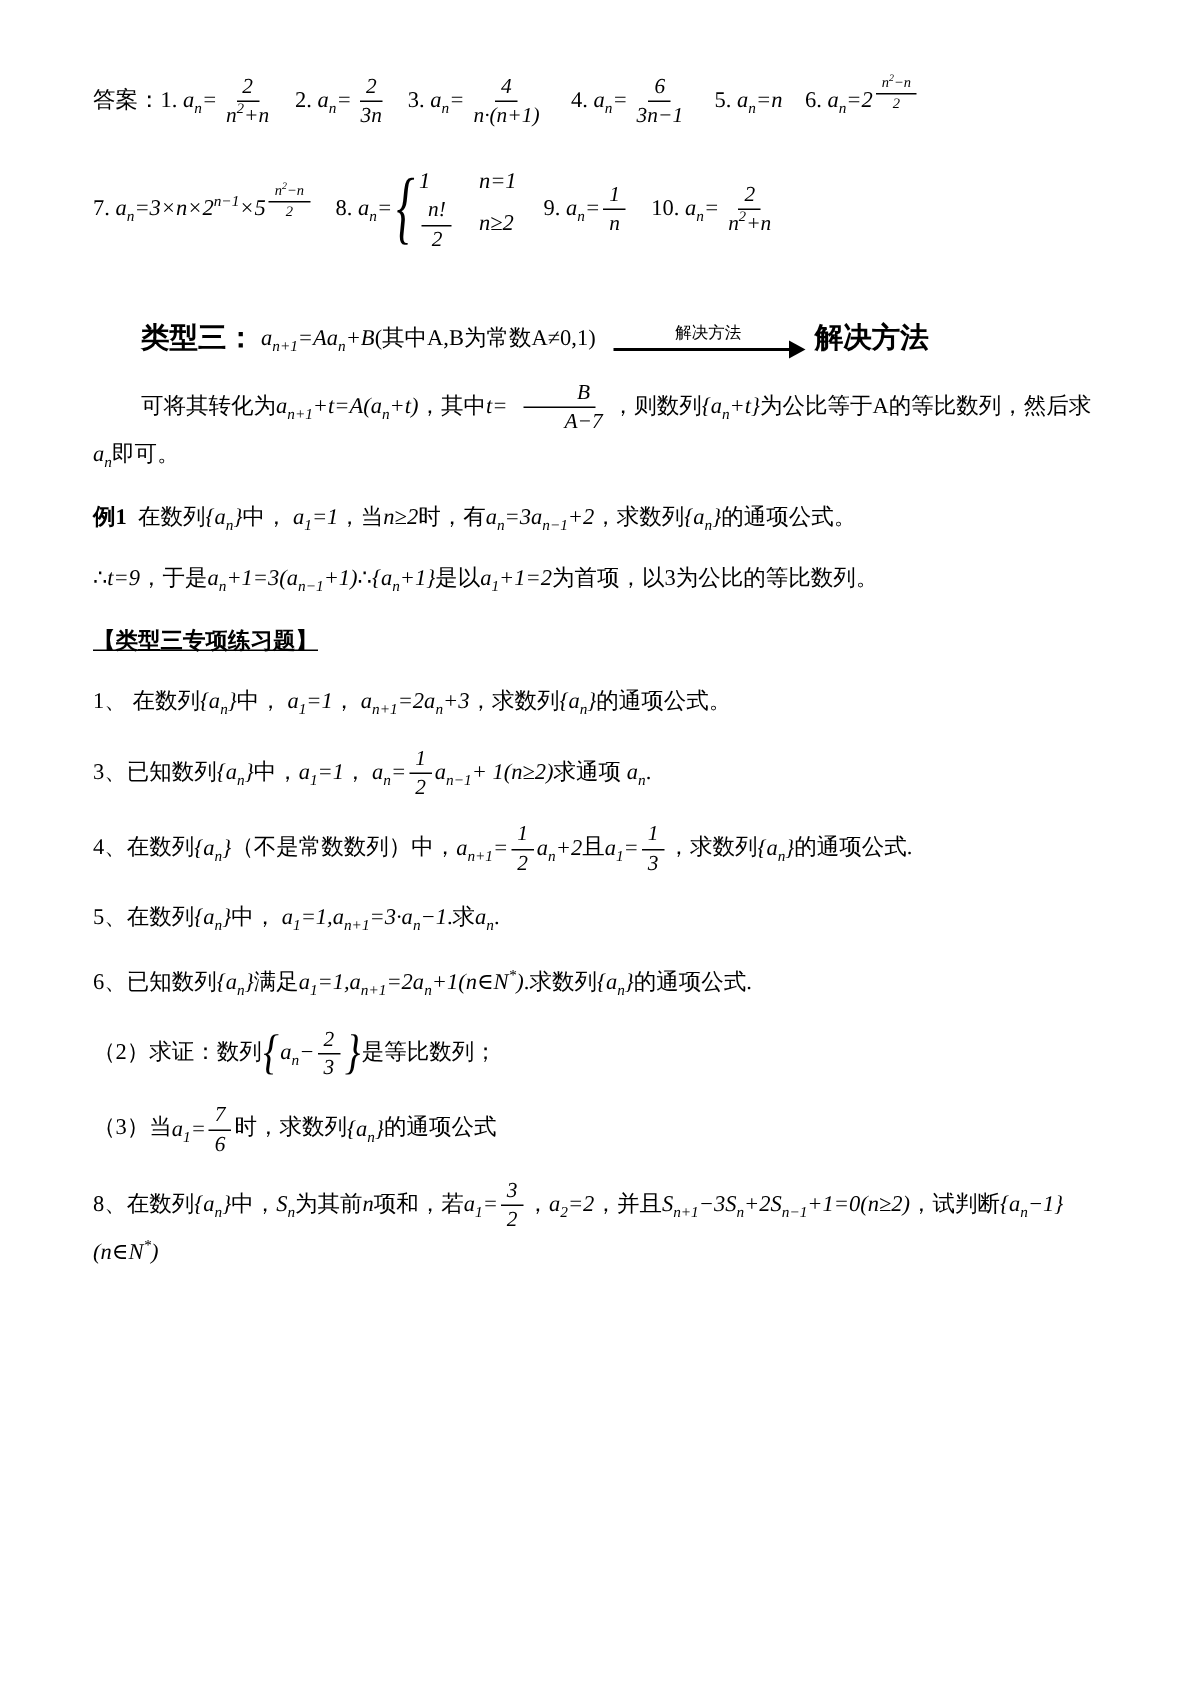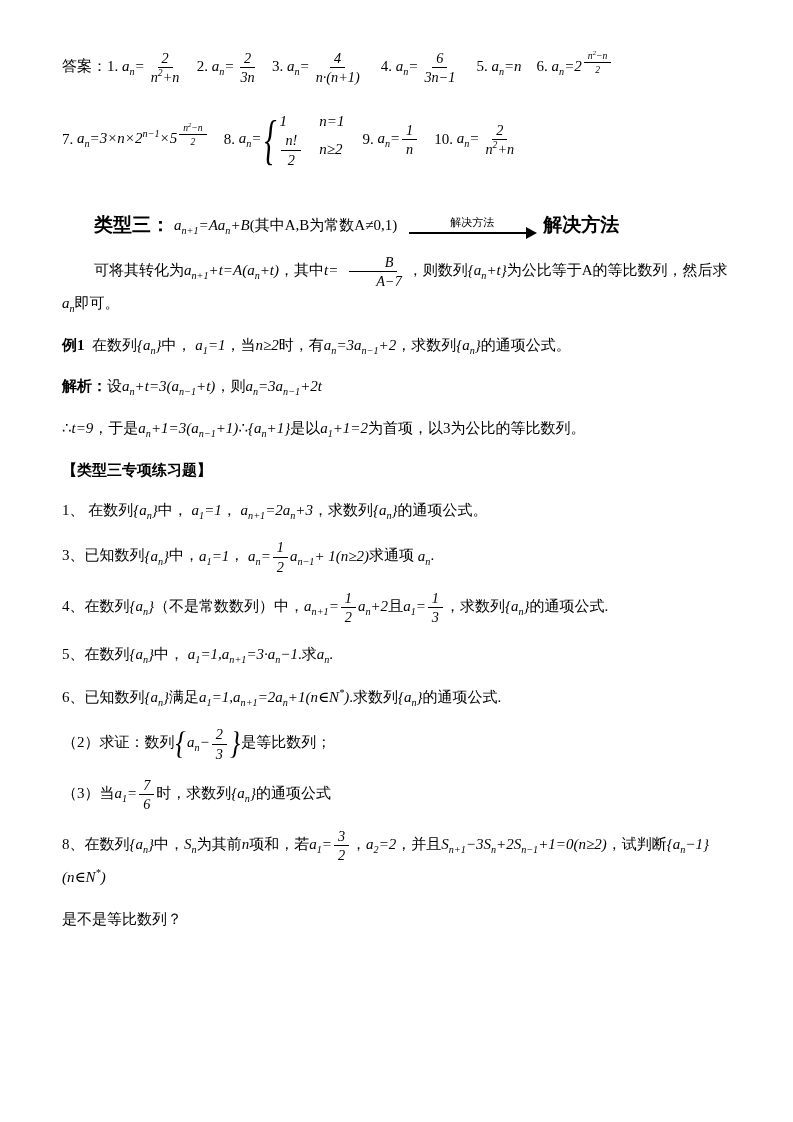--- a/index.html
+++ b/index.html
@@ -43,21 +43,21 @@
   .arrowlabel { font-size:11px; line-height:1.2; margin-bottom:3px; }
   .arrow { position:relative; display:inline-block; width:126px; height:1.8px; background:#000; }
   .arrow::after {
     content:''; position:absolute; right:-2px; top:-5px;
     border-top:6px solid transparent; border-bottom:6px solid transparent;
     border-left:11px solid #000;
   }
   .method { font-weight:bold; font-size:19px; }
 
   .intro { text-indent:32px; margin-bottom:14px; }
-  .ptitle { font-weight:bold; margin:0 0 12px; }
+  .ptitle { font-weight:bold; margin:0 0 12px;text-decoration:underline; }
   .prob { margin-bottom:15px; }
 </style>
 </head>
 <body>
 
 <div class="page">
 
   <div class="line ans" data-math="doc.answers_line1">答案：1. <span class="math">a<sub>n</sub>=<span class="frac"><span class="num">2</span><span class="den">n<sup>2</sup>+n</span></span></span>   2. <span class="math">a<sub>n</sub>=<span class="frac"><span class="num">2</span><span class="den">3n</span></span></span>   3. <span class="math">a<sub>n</sub>=<span class="frac"><span class="num">4</span><span class="den">n·(n+1)</span></span></span>    4. <span class="math">a<sub>n</sub>=<span class="frac"><span class="num">6</span><span class="den">3n−1</span></span></span>    5. <span class="math">a<sub>n</sub>=n</span>    6. <span class="math">a<sub>n</sub>=2<sup><span class="frac"><span class="num">n<sup>2</sup>−n</span><span class="den">2</span></span></sup></span></div>
   <div class="line ans" data-math="doc.answers_line2">7. <span class="math">a<sub>n</sub>=3×n×2<sup>n−1</sup>×5<sup><span class="frac"><span class="num">n<sup>2</sup>−n</span><span class="den">2</span></span></sup></span>    8. <span class="math">a<sub>n</sub>=<span class="cases"><span class="cbrace">{</span><span class="crows"><span class="ccell">1</span><span class="ccell">n=1</span><span class="ccell"><span class="frac"><span class="num">n!</span><span class="den">2</span></span></span><span class="ccell">n≥2</span></span></span></span>    9. <span class="math">a<sub>n</sub>=<span class="frac"><span class="num">1</span><span class="den">n</span></span></span>    10. <span class="math">a<sub>n</sub>=<span class="frac"><span class="num">2</span><span class="den">n<sup>2</sup>+n</span></span></span></div>
 
@@ -68,28 +68,26 @@
       <span class="arrowlabel">解决方法</span>
       <span class="arrow"></span>
     </span>
     <span class="method">解决方法</span>
   </div>
 
   <div class="line intro" data-math="doc.intro">可将其转化为<span class="math">a<sub>n+1</sub>+t=A(a<sub>n</sub>+t)</span>，其中<span class="math">t=<span class="frac"><span class="num">B</span><span class="den">A−7</span></span></span>，则数列<span class="math">{a<sub>n</sub>+t}</span>为公比等于A的等比数列，然后求<span class="math">a<sub>n</sub></span>即可。</div>
 
   <div class="line"><span class="lbl">例1</span><span data-math="doc.example.text">  在数列<span class="math">{a<sub>n</sub>}</span>中， <span class="math">a<sub>1</sub>=1</span>，当<span class="math">n≥2</span>时，有<span class="math">a<sub>n</sub>=3a<sub>n−1</sub>+2</span>，求数列<span class="math">{a<sub>n</sub>}</span>的通项公式。</span></div>
 
-  <div class="line"><span class="lbl">解析：</span><span data-math="doc.solution.line1">设<span class="math">a<sub>n</sub>+t=3(a<sub>n−1</sub>+t)</span>，则<span class="math">a<sub>n</sub>=3a<sub>n−1</sub>+2t</span></span></div>
   <div class="line" data-math="doc.solution.line2">∴<span class="math">t=9</span>，于是<span class="math">a<sub>n</sub>+1=3(a<sub>n−1</sub>+1)</span>∴<span class="math">{a<sub>n</sub>+1}</span>是以<span class="math">a<sub>1</sub>+1=2</span>为首项，以3为公比的等比数列。</div>
 
   <div class="line ptitle">【类型三专项练习题】</div>
 
   <div class="line prob" data-math="doc.problems.0">1、 在数列<span class="math">{a<sub>n</sub>}</span>中， <span class="math">a<sub>1</sub>=1</span>， <span class="math">a<sub>n+1</sub>=2a<sub>n</sub>+3</span>，求数列<span class="math">{a<sub>n</sub>}</span>的通项公式。</div>
   <div class="line prob" data-math="doc.problems.2">3、已知数列<span class="math">{a<sub>n</sub>}</span>中，<span class="math">a<sub>1</sub>=1</span>， <span class="math">a<sub>n</sub>=<span class="frac"><span class="num">1</span><span class="den">2</span></span>a<sub>n−1</sub>+ 1(n≥2)</span>求通项<span class="math"> a<sub>n</sub></span>.</div>
   <div class="line prob" data-math="doc.problems.3">4、在数列<span class="math">{a<sub>n</sub>}</span>（不是常数数列）中，<span class="math">a<sub>n+1</sub>=<span class="frac"><span class="num">1</span><span class="den">2</span></span>a<sub>n</sub>+2</span>且<span class="math">a<sub>1</sub>=<span class="frac"><span class="num">1</span><span class="den">3</span></span></span>，求数列<span class="math">{a<sub>n</sub>}</span>的通项公式.</div>
   <div class="line prob" data-math="doc.problems.4">5、在数列<span class="math">{a<sub>n</sub>}</span>中， <span class="math">a<sub>1</sub>=1,a<sub>n+1</sub>=3·a<sub>n</sub>−1</span>.求<span class="math">a<sub>n</sub></span>.</div>
   <div class="line prob" data-math="doc.problems.5">6、已知数列<span class="math">{a<sub>n</sub>}</span>满足<span class="math">a<sub>1</sub>=1,a<sub>n+1</sub>=2a<sub>n</sub>+1(n∈N<sup>*</sup>)</span>.求数列<span class="math">{a<sub>n</sub>}</span>的通项公式.</div>
   <div class="line prob" data-math="doc.problems.8">（2）求证：数列<span class="math"><span class="bigwrap"><span class="bigb">{</span><span>a<sub>n</sub>−<span class="frac"><span class="num">2</span><span class="den">3</span></span></span><span class="bigb">}</span></span></span>是等比数列；</div>
   <div class="line prob" data-math="doc.problems.9">（3）当<span class="math">a<sub>1</sub>=<span class="frac"><span class="num">7</span><span class="den">6</span></span></span>时，求数列<span class="math">{a<sub>n</sub>}</span>的通项公式</div>
   <div class="line prob" data-math="doc.problems.10">8、在数列<span class="math">{a<sub>n</sub>}</span>中，<span class="math">S<sub>n</sub></span>为其前<span class="math">n</span>项和，若<span class="math">a<sub>1</sub>=<span class="frac"><span class="num">3</span><span class="den">2</span></span></span>，<span class="math">a<sub>2</sub>=2</span>，并且<span class="math">S<sub>n+1</sub>−3S<sub>n</sub>+2S<sub>n−1</sub>+1=0(n≥2)</span>，试判断<span class="math">{a<sub>n</sub>−1}(n∈N<sup>*</sup>)</span></div>
-  <div class="line prob" data-math="doc.problems.11">是不是等比数列？</div>
 
 </div>
 
 </body></html>

